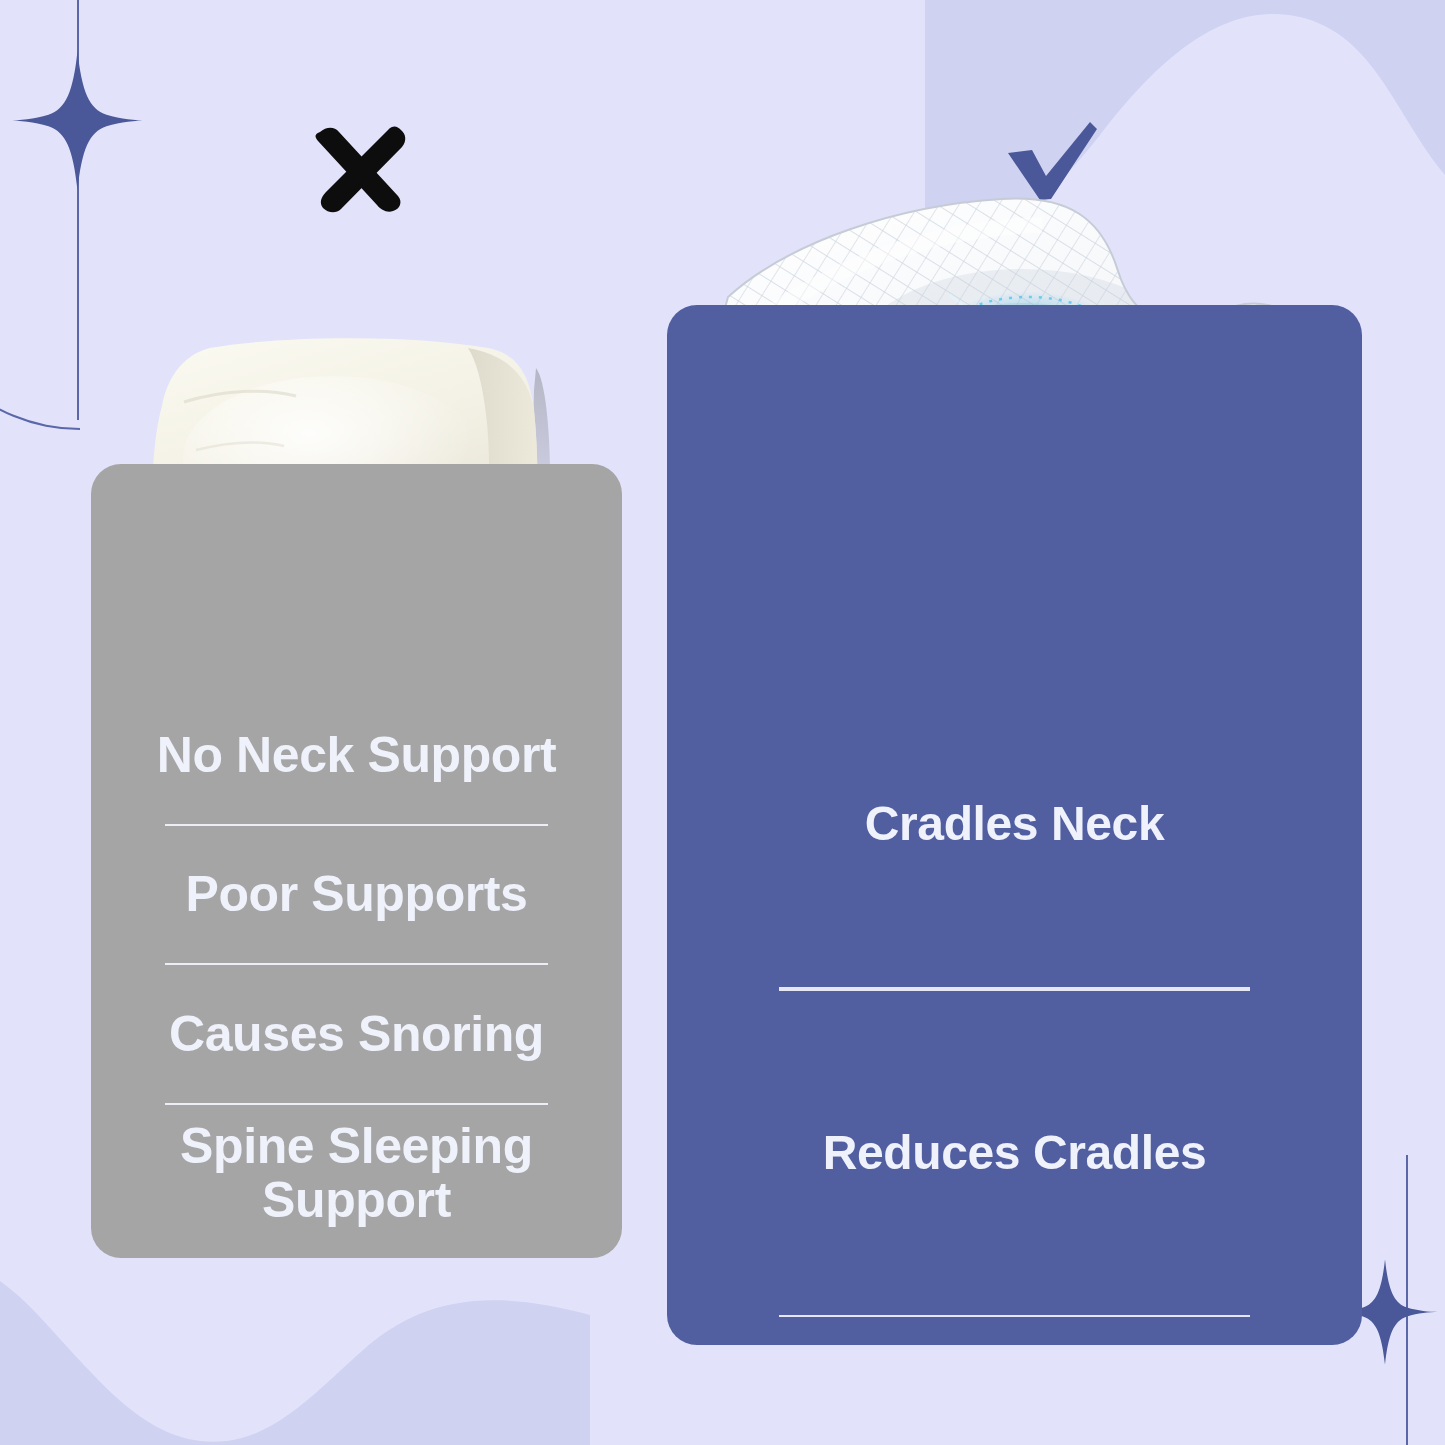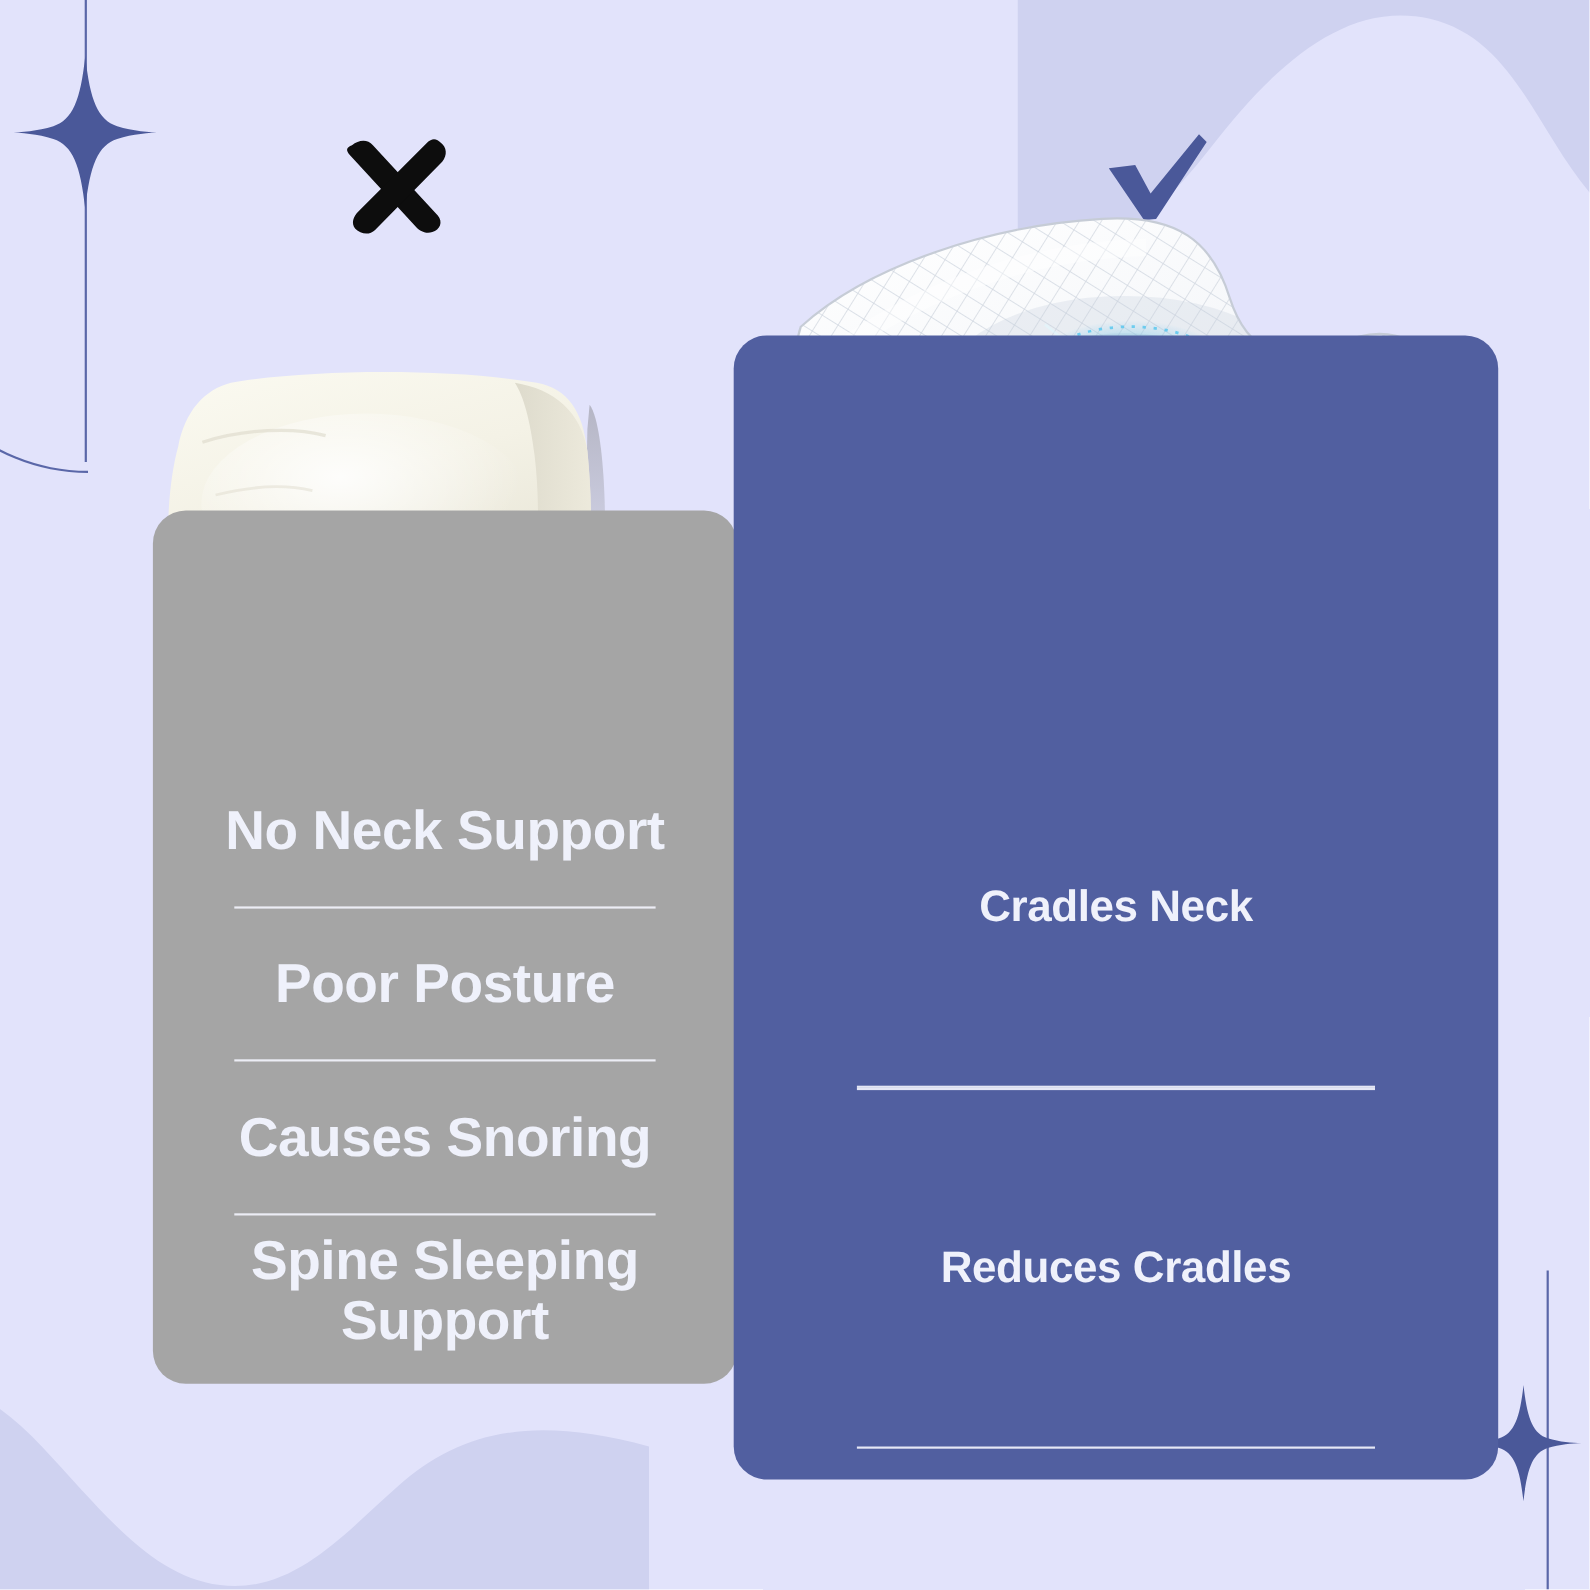--- a/index.html
+++ b/index.html
@@ -47,21 +47,20 @@
   .card{
     position:absolute;
     border-radius:30px;
     display:flex;
     flex-direction:column;
     align-items:stretch;
   }
   .card-bad{
     left:91px; top:464px; width:531px; height:794px;
     background:#A5A5A5;
-    margin-left:48px;
   }
   .card-good{
     left:667px; top:305px; width:695px; height:1040px;
     background:#515FA0;
   }
 
   .card-list{
     position:absolute; left:0; right:0; bottom:0;
     display:flex; flex-direction:column;
     justify-content:flex-start;
@@ -75,21 +74,21 @@
     align-items:center;
     justify-content:center;
     text-align:center;
     color:#EFF1FB;
     font-weight:700;
     letter-spacing:-0.4px;
     line-height:1.08;
     padding:4px 6px;
   }
   .card-bad .feature{ font-size:50px; }
-  .card-good .feature{ font-size:40px; }
+  .card-good .feature{ font-size:48px; }
   .card-good .feature.multi{ font-size:53px; }
 
   .divider{
     height:2px;
     background:#F2F3FC;
     opacity:.92;
     flex:0 0 2px;
   }
   .card-bad .divider{ margin:0 56px; }
   .card-good .divider{ margin:0 76px; }
@@ -270,21 +269,21 @@
       <path d="M268,136 C320,152 360,162 392,166" stroke="#DFF6FD" stroke-width="2.5" fill="none" opacity="0.7"></path>
       <path d="M300,110 C336,140 366,158 388,166" stroke="#DFF6FD" stroke-width="2.5" fill="none" opacity="0.6"></path>
       <path d="M470,200 C436,190 406,178 386,170" stroke="#DFF6FD" stroke-width="2.5" fill="none" opacity="0.6"></path>
     </g>
   </svg>
 
   <div class="card card-bad">
     <div class="card-list">
       <div class="feature">No Neck Support</div>
       <div class="divider"></div>
-      <div class="feature">Poor Posture</div>
+      <div class="feature">Poor Supports</div>
       <div class="divider"></div>
       <div class="feature">Causes Snoring</div>
       <div class="divider"></div>
       <div class="feature">Spine Sleeping Support</div>
     </div>
   </div>
 
   <div class="card card-good">
     <div class="card-list">
       <div class="feature">Cradles Neck</div>

